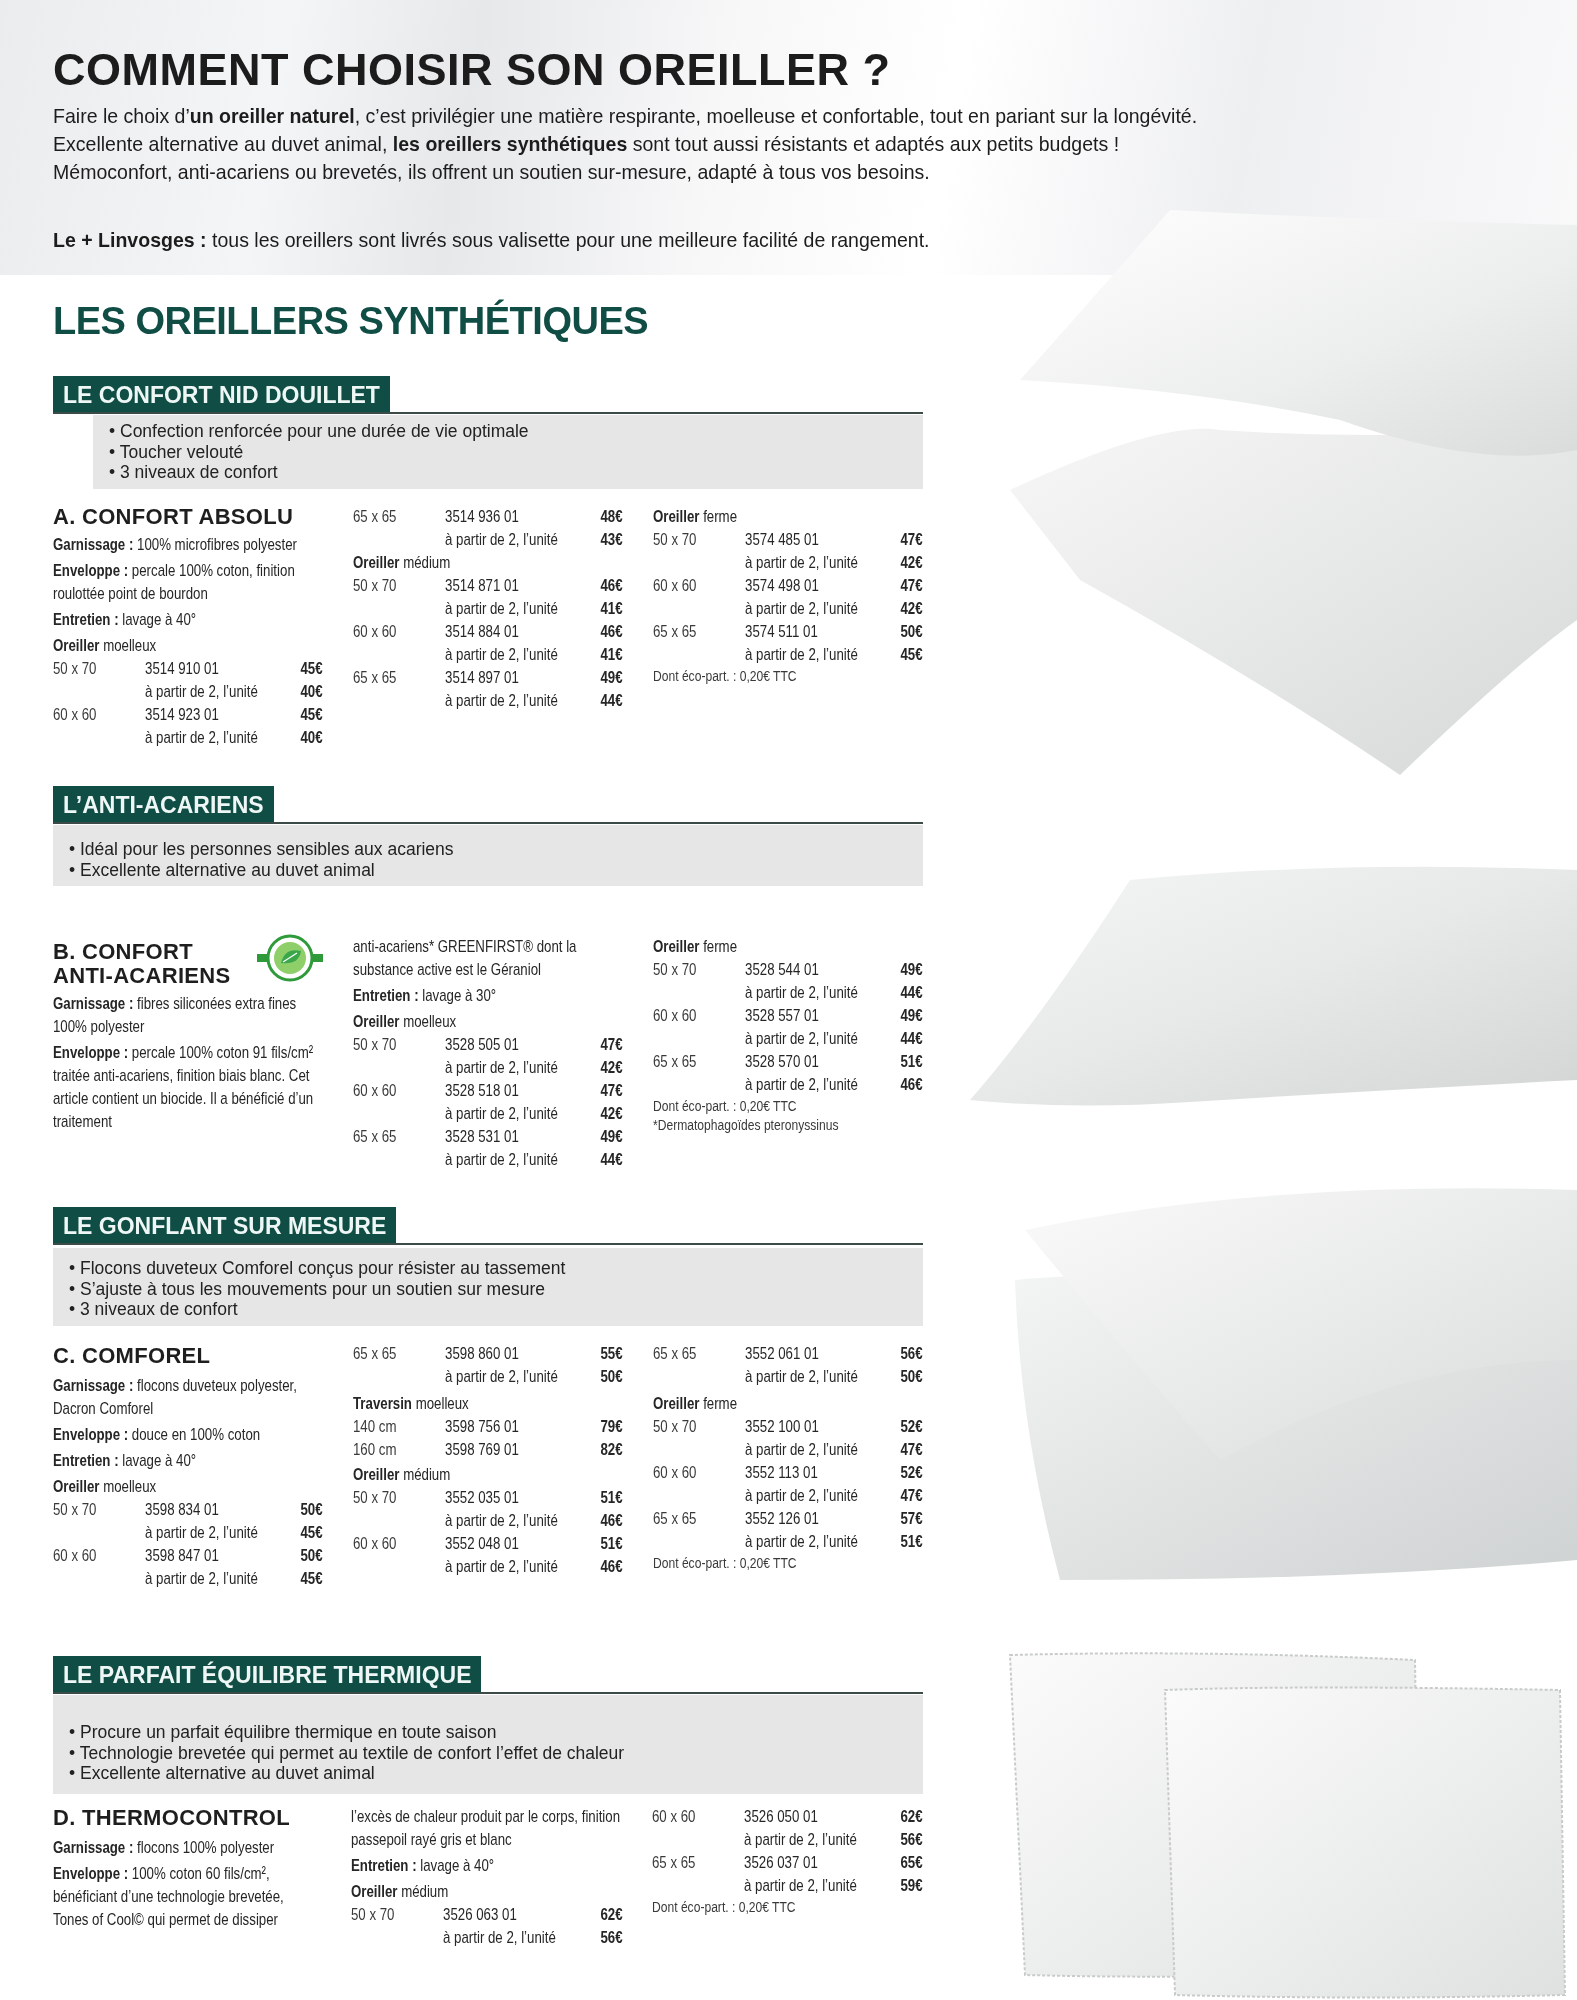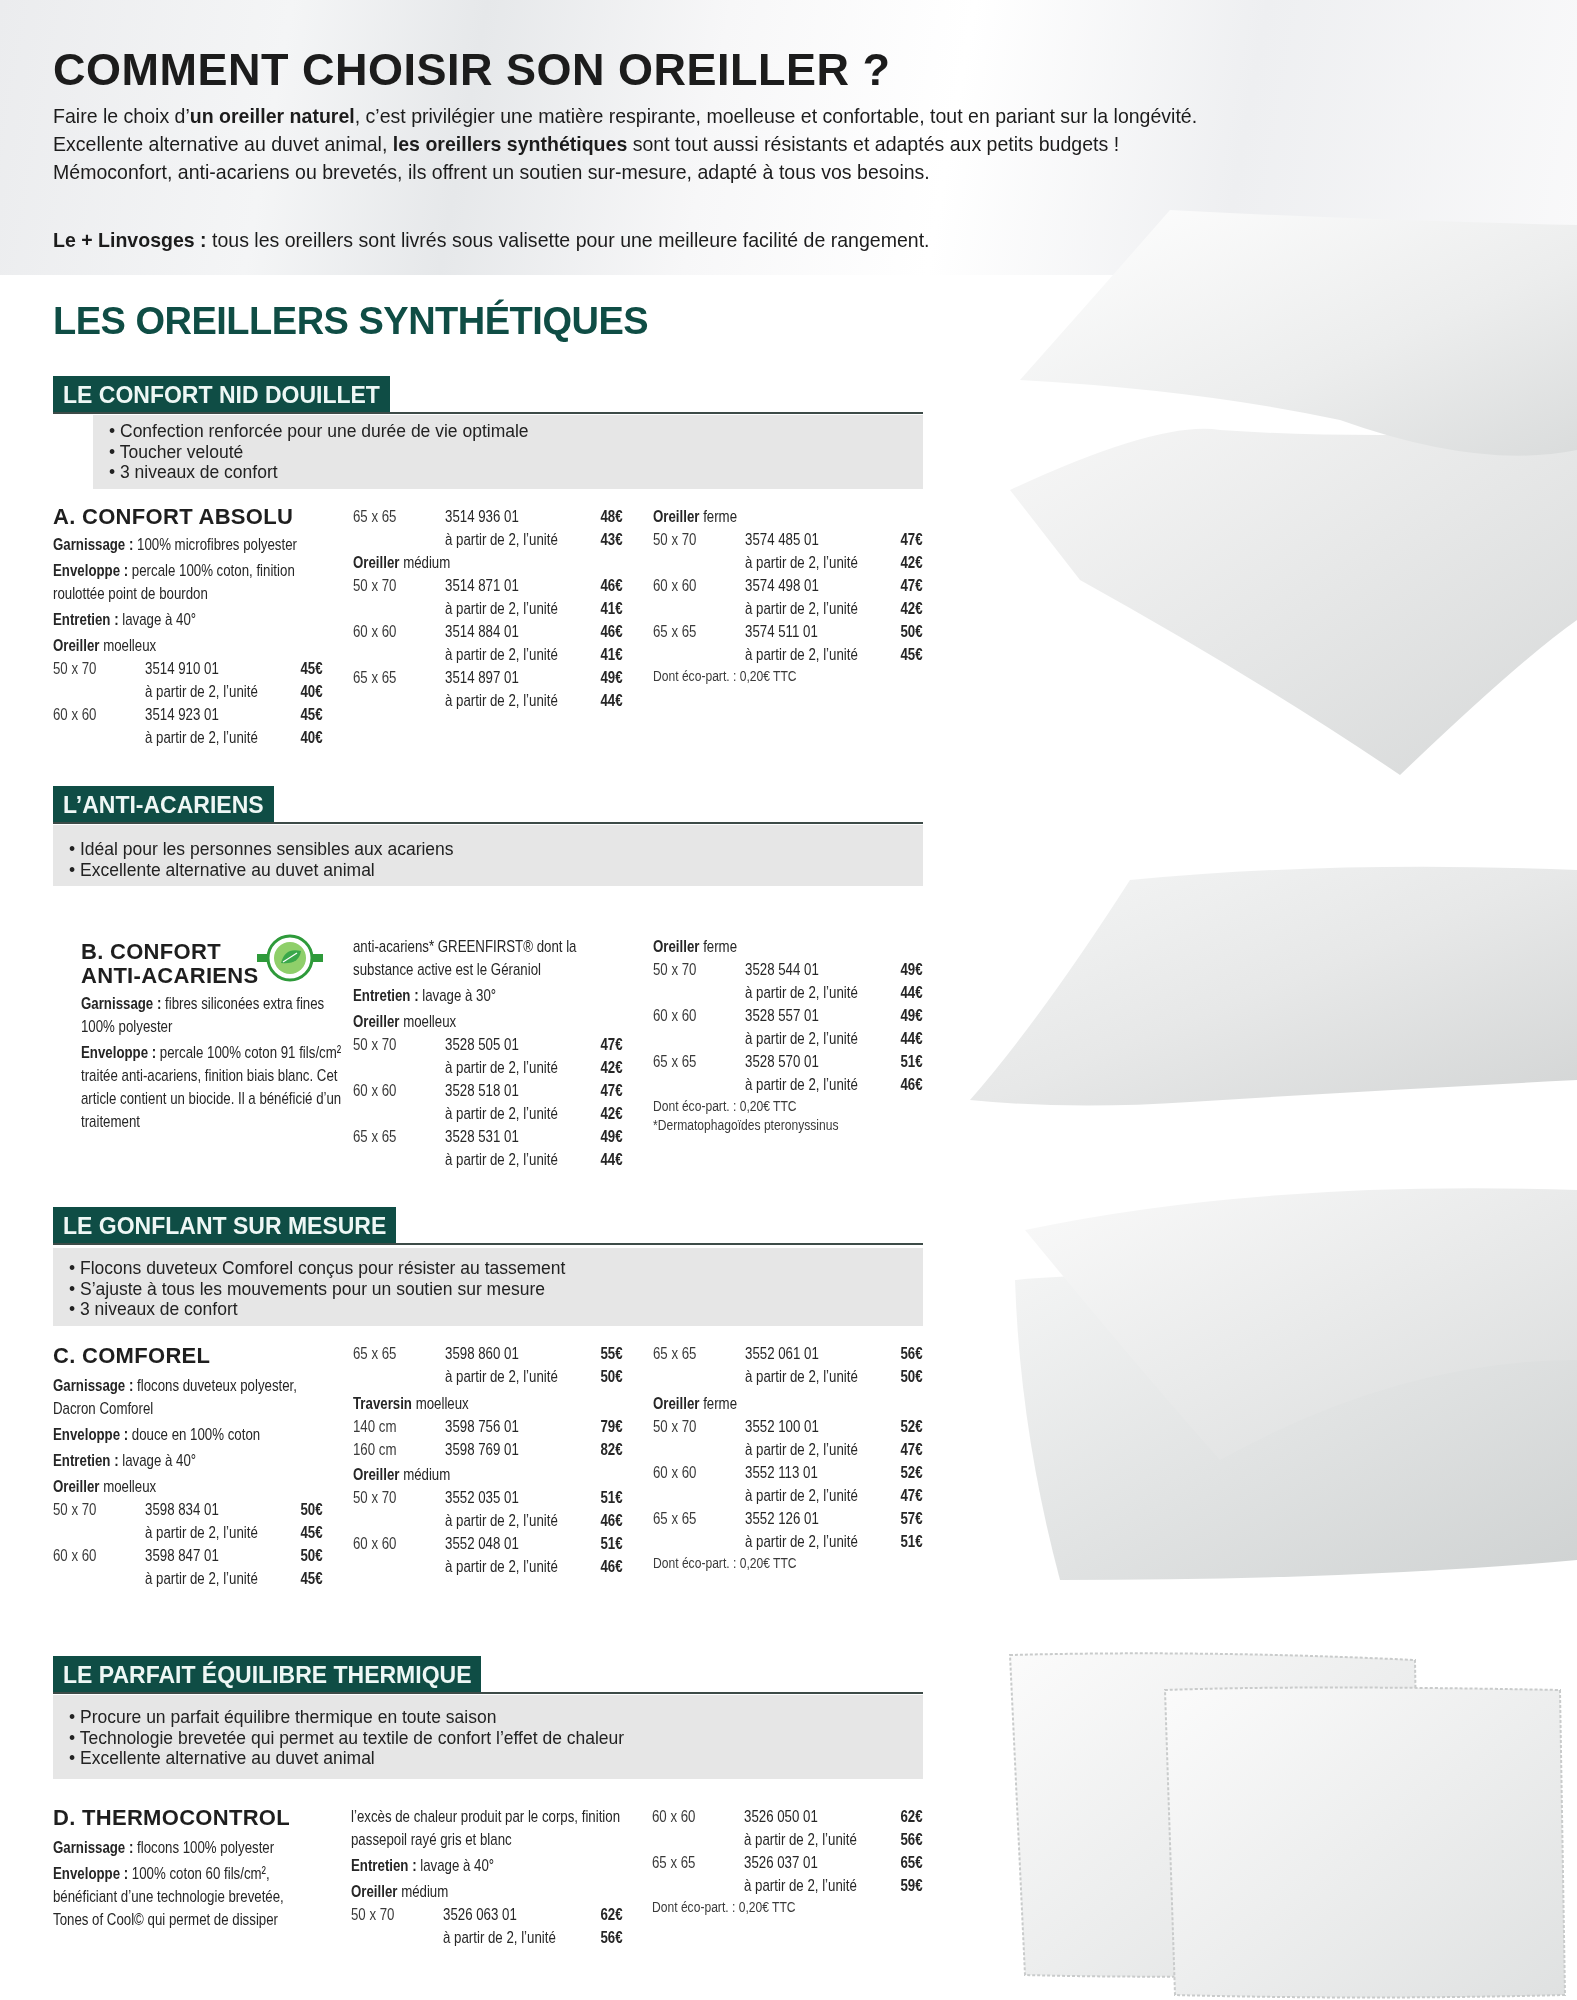--- a/index.html
+++ b/index.html
@@ -204,21 +204,21 @@
 
 <div class="sec-head" style="top:786px;">
   <div class="sec-tab">L’ANTI-ACARIENS</div>
   <div class="sec-rule" style="top:36px;"></div>
   <ul class="sec-box" style="margin-top:2px; padding-top:14px;">
     <li>Idéal pour les personnes sensibles aux acariens</li>
     <li>Excellente alternative au duvet animal</li>
   </ul>
 </div>
 
-<div class="col" style="left:53px; top:940px; width:270px;margin-left:28px;">
+<div class="col" style="left:53px; top:940px; width:270px;">
   <div class="prod-name">
       <div>B. CONFORT</div>
       <div>ANTI-ACARIENS</div>
     </div>
   <div class="cond" style="margin-top:4px;">
     <div class="inner">
       <div class="spec"><b>Garnissage&nbsp;:</b><span> fibres siliconées extra fines 100% polyester</span></div>
       <div class="spec"><b>Enveloppe&nbsp;:</b><span> percale 100% coton 91 fils/cm² traitée anti-acariens, finition biais blanc. Cet article contient un biocide. Il a bénéficié d’un traitement</span></div>
     </div>
   </div>
@@ -448,21 +448,21 @@
           <span class="price">51€</span>
         </div>
       <div class="eco">Dont éco-part.&nbsp;: 0,20€ TTC</div>
     </div>
   </div>
 </div>
 
 <div class="sec-head" style="top:1656px;">
   <div class="sec-tab">LE PARFAIT ÉQUILIBRE THERMIQUE</div>
   <div class="sec-rule" style="top:36px;"></div>
-  <ul class="sec-box" style="margin-top:2px; padding-top:12px; padding-bottom:10px;">
+  <ul class="sec-box" style="margin-top:2px; padding-top:27px; padding-bottom:10px;">
     <li>Procure un parfait équilibre thermique en toute saison</li>
     <li>Technologie brevetée qui permet au textile de confort l’effet de chaleur</li>
     <li>Excellente alternative au duvet animal</li>
   </ul>
 </div>
 
 <div class="col" style="left:53px; top:1806px; width:270px;">
   <div class="prod-name">D. THERMOCONTROL</div>
   <div class="cond" style="margin-top:6px;">
     <div class="inner">

